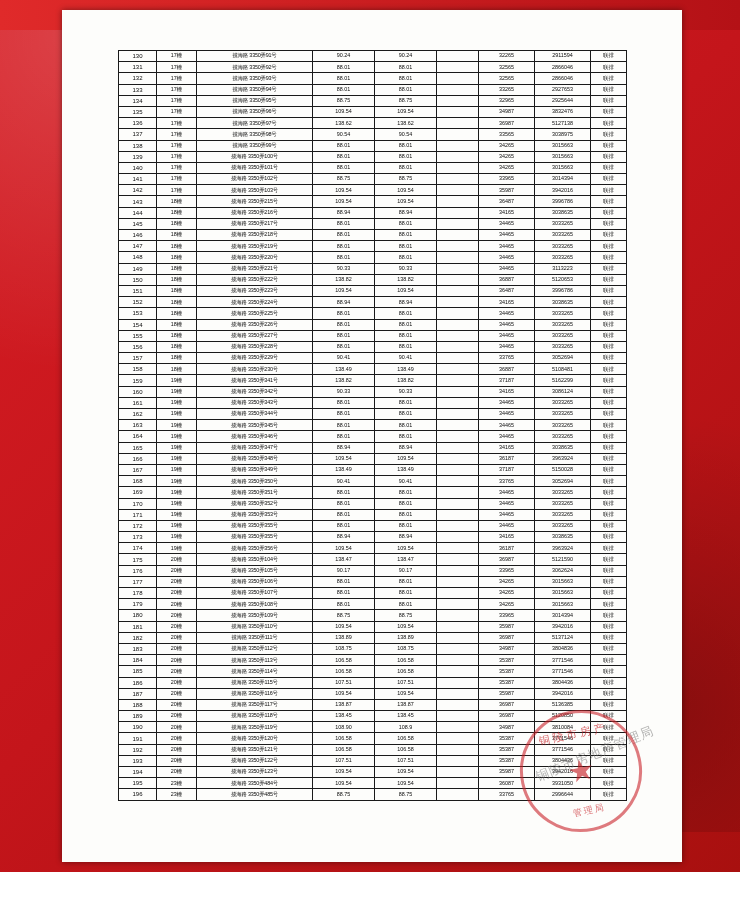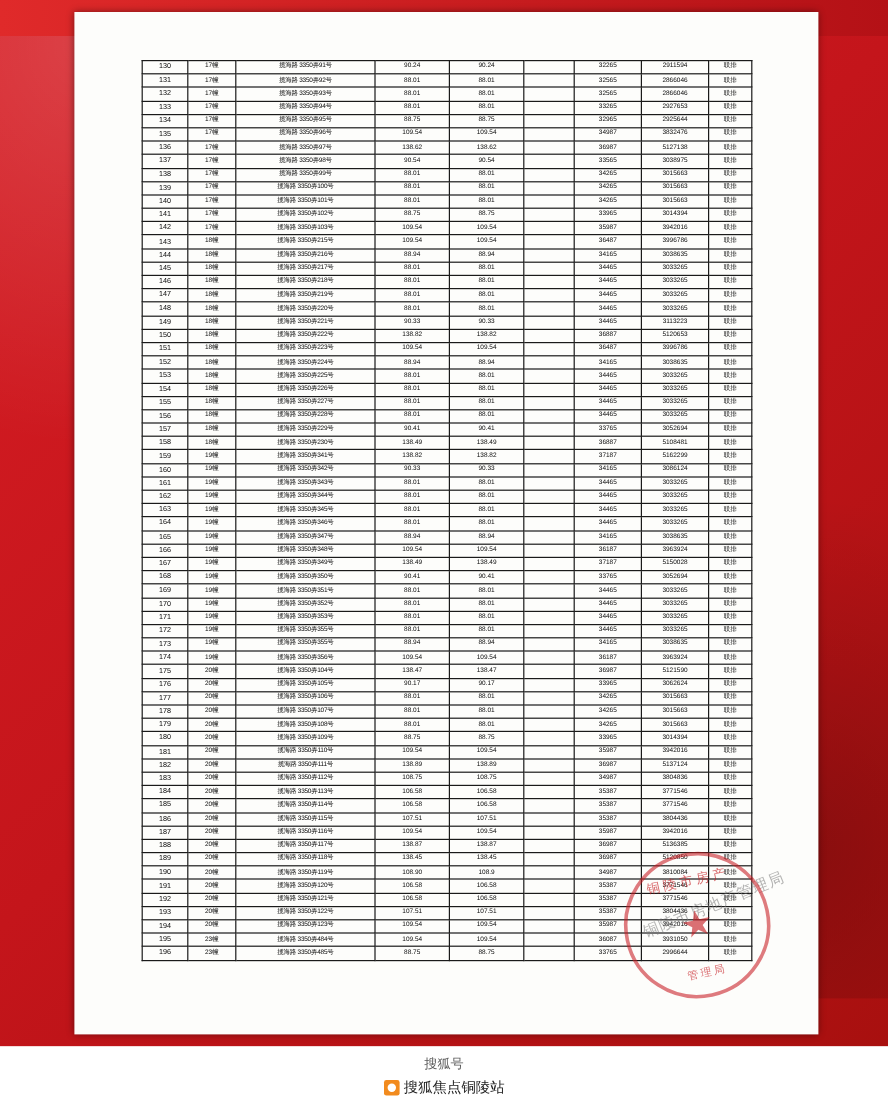--- a/index.html
+++ b/index.html
@@ -925,21 +925,14 @@
 
     <div class="watermark">铜陵市房地产管理局</div>
 
     <div class="stamp">
       <div class="arc-top">铜陵市房产</div>
       <div class="star">★</div>
       <div class="arc-bottom">管理局</div>
     </div>
   </div>
 
-  <div class="footer">
-    <div class="line1">搜狐号</div>
-    <div class="line2">
-      <span class="fox-mark"></span>
-      <span>搜狐焦点铜陵站</span>
-    </div>
-  </div>
 
 </div>
 
 </body></html>

